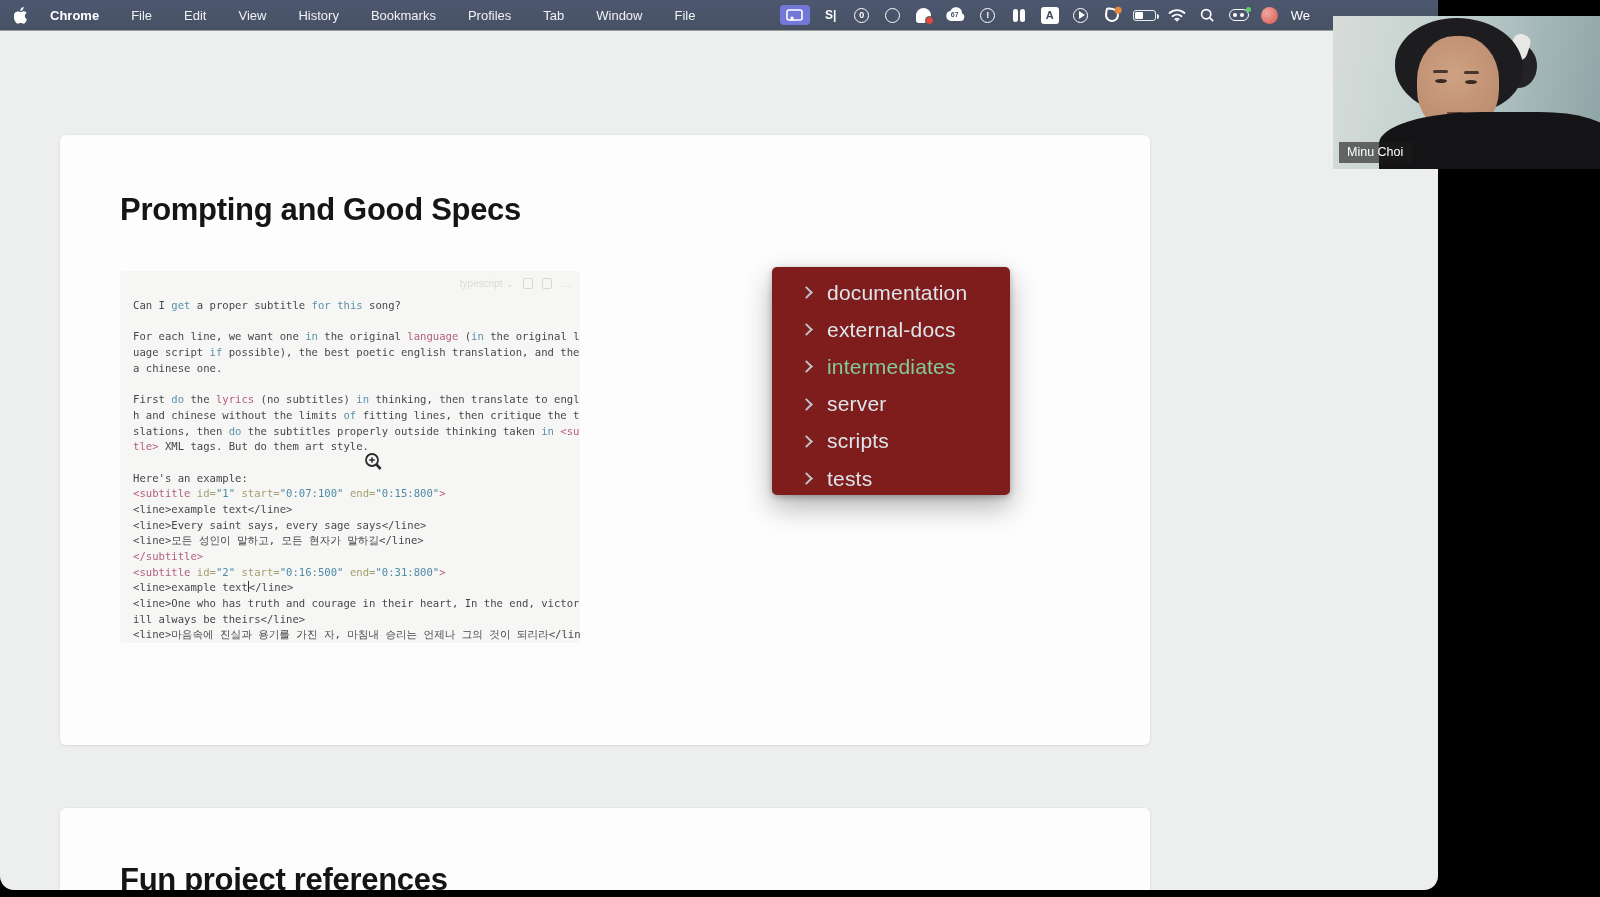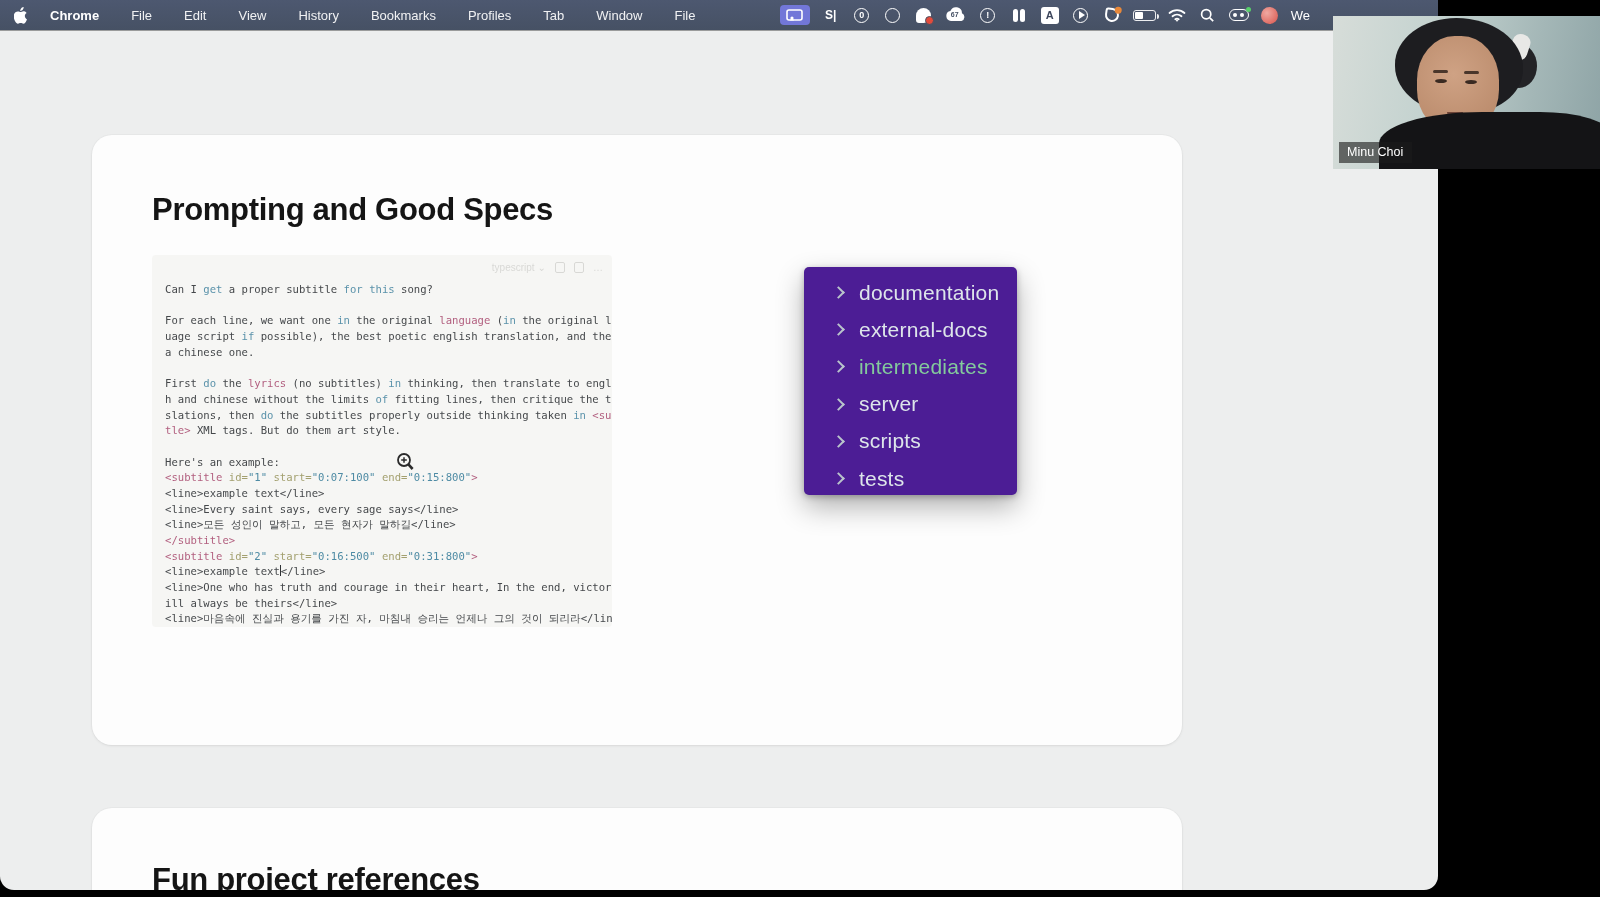--- a/index.html
+++ b/index.html
@@ -51,45 +51,45 @@
   .cc-pill { width:20px; height:12px; border:1.5px solid #fff; border-radius:7px;
              display:flex; align-items:center; justify-content:space-around; padding:0 2px; }
   .cc-pill i { width:4px; height:4px; background:#fff; border-radius:50%; display:block; }
   .green-dot { width:5px; height:5px; background:#57d06a; border-radius:50%; position:absolute;
                right:-2px; top:2px; }
   .avatar-ic { width:17px; height:17px; border-radius:50%;
                background:radial-gradient(circle at 35% 35%, #f0a9a2, #d9534a); }
   .clock { color:#fff; font-size:13px; white-space:nowrap; }
 
   
-  .card { position:absolute; background:#fdfdfd; border-radius:20px;
-          box-shadow:0 1px 3px rgba(0,0,0,.07), 0 0 0 1px rgba(0,0,0,.02);margin-left:32px; }
+  .card { position:absolute; background:#fdfdfd; border-radius:6px;
+          box-shadow:0 1px 3px rgba(0,0,0,.07), 0 0 0 1px rgba(0,0,0,.02); }
   .card1 { left:60px; top:135px; width:1090px; height:610px; }
   .card2 { left:60px; top:808px; width:1090px; height:160px; }
   .slide-title { position:absolute; left:60px; top:57px; font-size:31px; font-weight:700;
                  color:#151515; letter-spacing:-.3px; }
 
   
-  .code { position:absolute; left:60px; top:120px; width:460px; height:372px;
+  .code { position:absolute; left:60px; top:136px; width:460px; height:372px;
           background:#f6f6f4; border-radius:4px; overflow:hidden;text-decoration:underline; }
   .code-toolbar { position:absolute; top:7px; right:9px; display:flex; align-items:center;
                   gap:9px; opacity:.28; color:#8d8d88; font-size:10px; }
   .ct-lang { display:flex; gap:3px; align-items:center; }
   .ct-sq { width:10px; height:11px; border:1px solid #8d8d88; border-radius:2px; display:block; }
   .code-lines { position:absolute; left:13px; top:27px; right:6px;
                 font-family:"DejaVu Sans Mono", monospace; font-size:10.6px;
                 line-height:15.7px; white-space:pre; color:#45484b; }
   .cl { height:15.7px; }
   .tk-p { color:#45484b; } .tk-k { color:#5a92aa; } .tk-t { color:#b25f7f;text-align:center; }
   .tk-a { color:#a3a06f; } .tk-v { color:#4e8ba4; }
   .caret { display:inline-block; width:1px; height:11px; background:#2f3235; vertical-align:-1px; }
 
   
-  .tree { position:absolute; left:712px; top:132px; width:213px; height:228px;
-          background:#4c1d95; border-radius:5px; padding:7px 0 0 30px;
+  .tree { position:absolute; left:712px; top:132px; width:238px; height:228px;
+          background:#7f1d1d; border-radius:5px; padding:7px 0 0 30px;
           box-shadow:0 12px 28px rgba(0,0,0,.30), 0 2px 6px rgba(0,0,0,.25); }
   .trow { height:37.2px; display:flex; align-items:center; cursor:default; }
   .chev { width:9px; height:9px; border-right:2px solid #b9c4cb; border-top:2px solid #b9c4cb;
           transform:rotate(45deg); margin-right:16px; flex:none; }
   .tlabel { font-size:21px; font-weight:500; color:#dde5ea; letter-spacing:.2px; }
   .tlabel.green { color:#84ca9c; }
 
   
   .zoom-cursor { position:absolute; left:364px; top:452px; width:19px; height:20px; }
 

